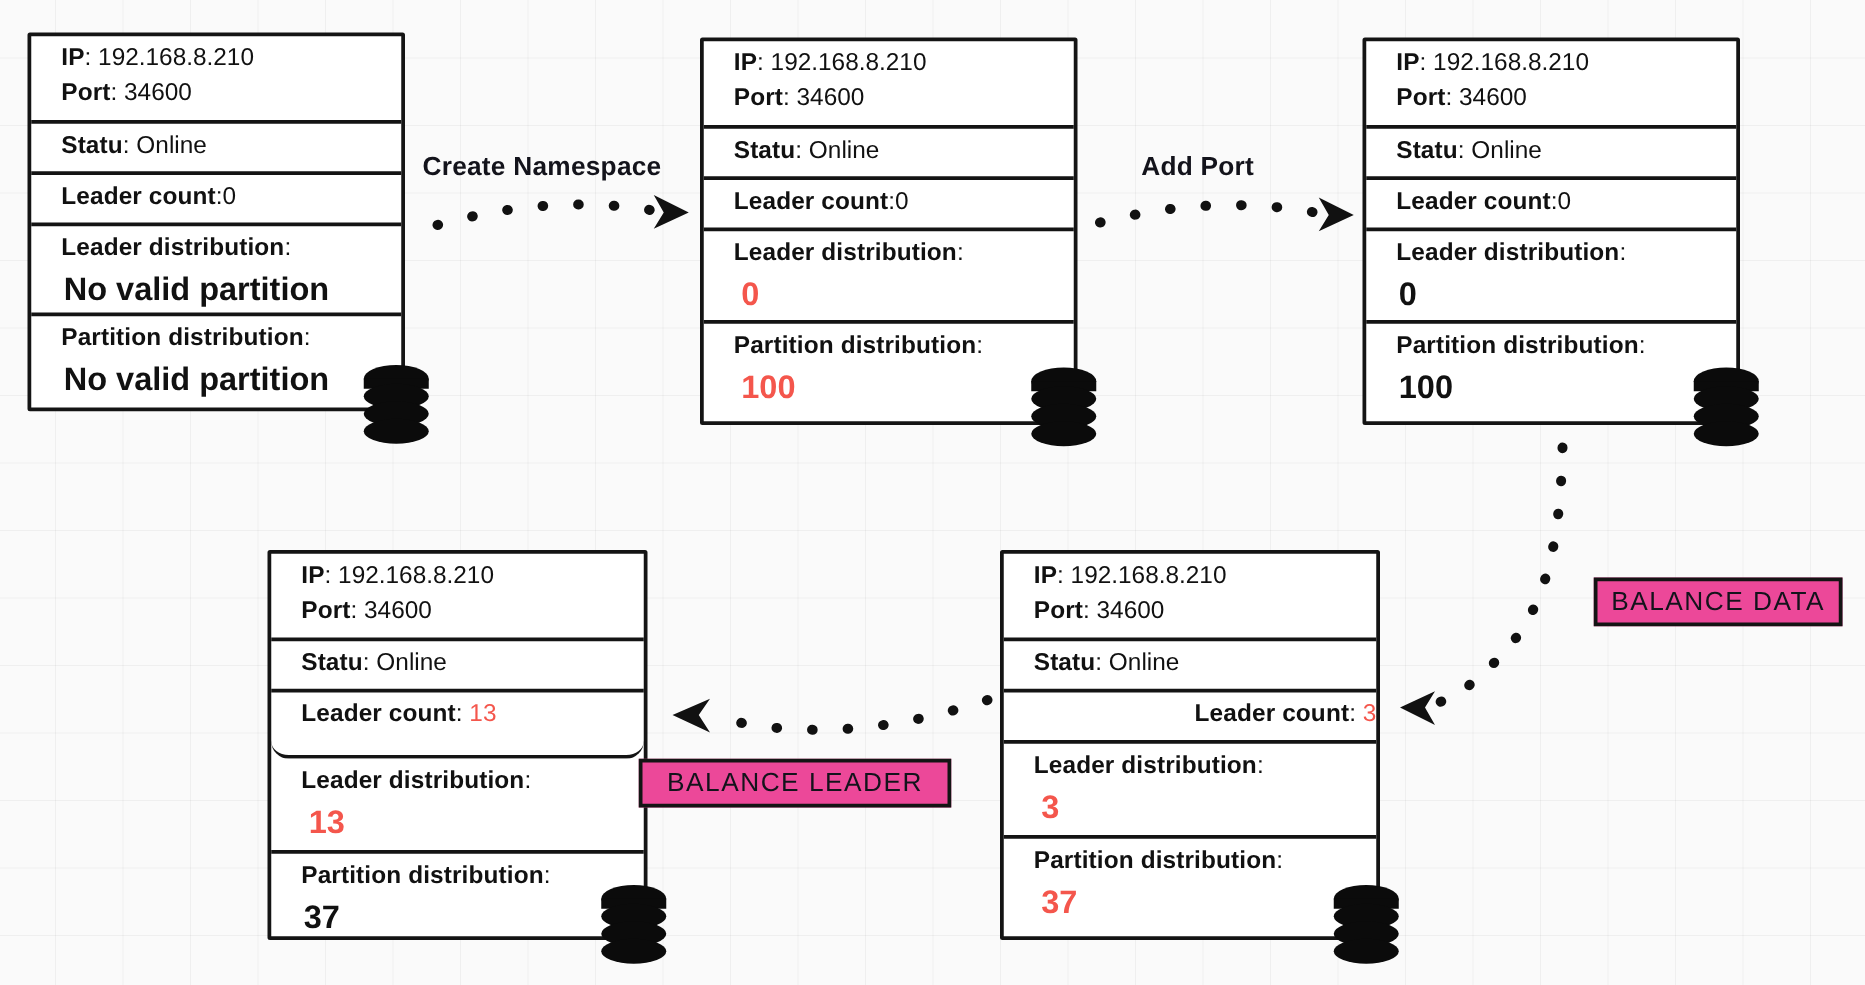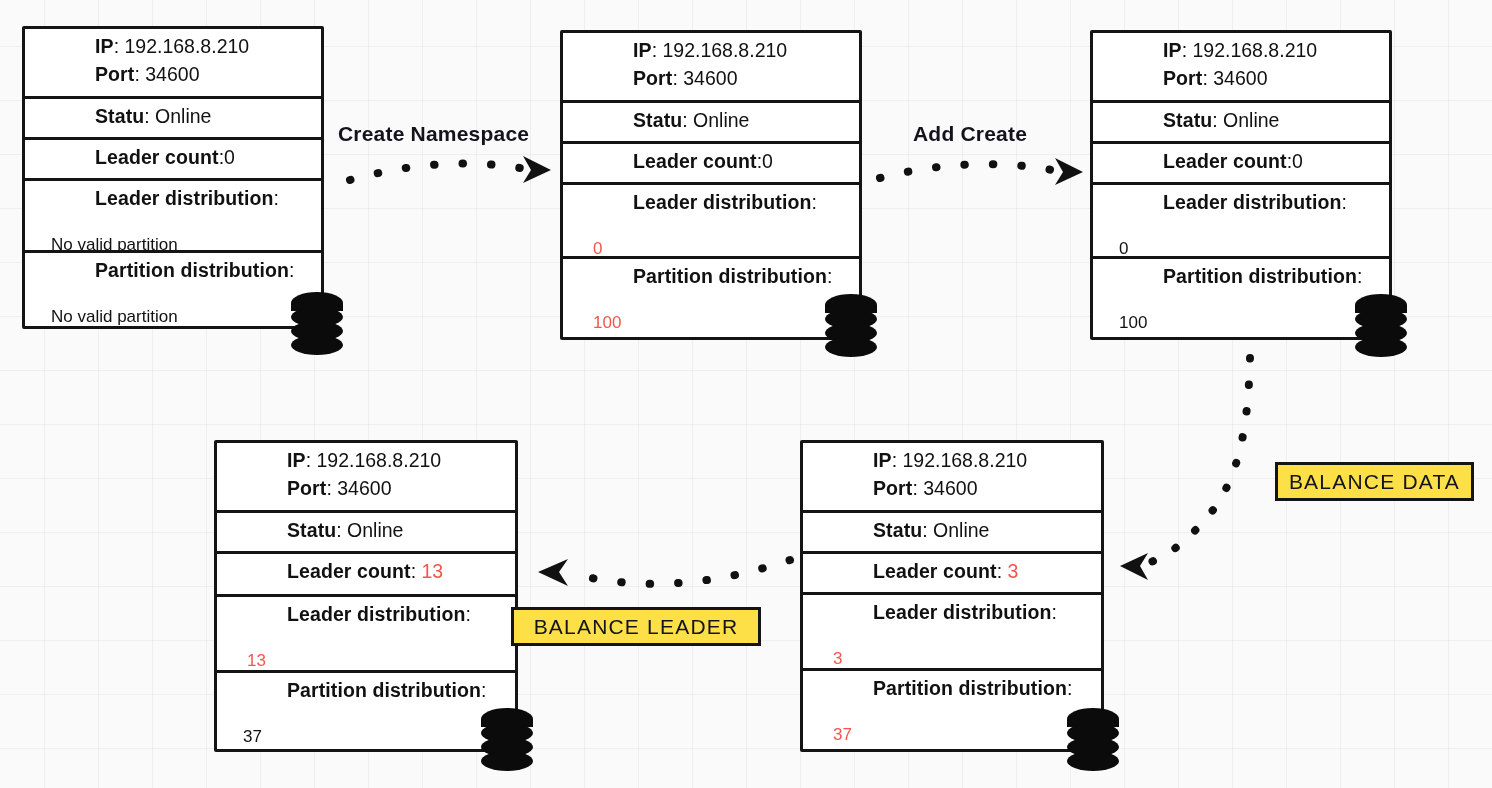--- a/index.html
+++ b/index.html
@@ -47,37 +47,35 @@
     border-bottom: none;
   }
   .card-row .ln {
     display: block;
   }
   .k {
     font-weight: bold;
     color: #111111;
     font-size: 19.5px;
     letter-spacing: 0.1px;
-    margin-left: 46px;
   }
   .v {
     font-weight: normal;
     color: #111111;
     font-size: 19.5px;
   }
   .v.red {
     color: #f4564c;
   }
   .sub {
-    font-weight: normal;
+    font-weight: bold;
     color: #111111;
-    font-size: 17px;
+    font-size: 26px;
     display: block;
     padding-left: 2px;
-    margin-top: 20px;
   }
   .sub.red {
     color: #f4564c;
     padding-left: 6px;
   }
 
   
   .db-icon {
     position: absolute;
     width: 58px;
@@ -103,21 +101,21 @@
     white-space: nowrap;
     z-index: 6;
     letter-spacing: 0.2px;
     font-weight: bold;
   }
 
   
   .boxed-label {
     position: absolute;
     box-sizing: border-box;
-    background: #fde047;
+    background: #ec4899;
     border: 3.5px solid #141414;
     font-size: 21px;
     color: #13131b;
     letter-spacing: 1.2px;
     display: flex;
     align-items: center;
     justify-content: center;
     z-index: 7;
   }
 </style>
@@ -229,21 +227,21 @@
   </svg>
 
   <div class="card" style="left:214px; top:440px; width:304px; height:312px;">
     <div class="card-row" style="height:70px;">
       <span class="ln"><span class="k">IP</span><span class="v">:</span><span class="v"> 192.168.8.210</span></span>
       <span class="ln"><span class="k">Port</span><span class="v">:</span><span class="v"> 34600</span></span>
     </div>
     <div class="card-row" style="height:41px;">
       <span class="k">Statu</span><span class="v">:</span><span class="v"> Online</span>
     </div>
-    <div class="card-row" style="height:43px;">
+    <div class="card-row" style="height:53px;border-radius:14px;">
       <span class="k">Leader count</span><span class="v">:</span><span class="v red"> 13</span>
     </div>
     <div class="card-row" style="height:76px;">
       <span class="ln"><span class="k">Leader distribution</span><span class="v">:</span></span>
       <span class="sub red">13</span>
     </div>
     <div class="card-row" style="height:76px;">
       <span class="ln"><span class="k">Partition distribution</span><span class="v">:</span></span>
       <span class="sub">37</span>
     </div>
@@ -258,21 +256,21 @@
   </svg>
 
   <div class="card" style="left:800px; top:440px; width:304px; height:312px;">
     <div class="card-row" style="height:70px;">
       <span class="ln"><span class="k">IP</span><span class="v">:</span><span class="v"> 192.168.8.210</span></span>
       <span class="ln"><span class="k">Port</span><span class="v">:</span><span class="v"> 34600</span></span>
     </div>
     <div class="card-row" style="height:41px;">
       <span class="k">Statu</span><span class="v">:</span><span class="v"> Online</span>
     </div>
-    <div class="card-row" style="height:41px;">
+    <div class="card-row" style="height:41px;text-align:right;">
       <span class="k">Leader count</span><span class="v">:</span><span class="v red"> 3</span>
     </div>
     <div class="card-row" style="height:76px;">
       <span class="ln"><span class="k">Leader distribution</span><span class="v">:</span></span>
       <span class="sub red">3</span>
     </div>
     <div class="card-row" style="height:76px;">
       <span class="ln"><span class="k">Partition distribution</span><span class="v">:</span></span>
       <span class="sub red">37</span>
     </div>
@@ -281,19 +279,19 @@
   <svg class="db-icon" style="left:1064px; top:706px;" viewBox="0 0 58 66" xmlns="http://www.w3.org/2000/svg">
     <ellipse cx="29" cy="13" rx="26" ry="11" fill="#0b0b0b"></ellipse>
     <rect x="3" y="13" width="52" height="8" fill="#0b0b0b"></rect>
     <ellipse cx="29" cy="27" rx="26" ry="10" fill="#0b0b0b"></ellipse>
     <ellipse cx="29" cy="41" rx="26" ry="10" fill="#0b0b0b"></ellipse>
     <ellipse cx="29" cy="55" rx="26" ry="10" fill="#0b0b0b"></ellipse>
   </svg>
 
   <div class="arrow-label" style="left:338px; top:122px;">Create Namespace</div>
 
-  <div class="arrow-label" style="left:913px; top:122px;">Add Create</div>
+  <div class="arrow-label" style="left:913px; top:122px;">Add Port</div>
 
   <div class="boxed-label" style="left:1275px; top:462px; width:199px; height:39px;">BALANCE DATA</div>
 
   <div class="boxed-label" style="left:511px; top:607px; width:250px; height:39px;">BALANCE LEADER</div>
 
 </div>
 
 </body></html>

